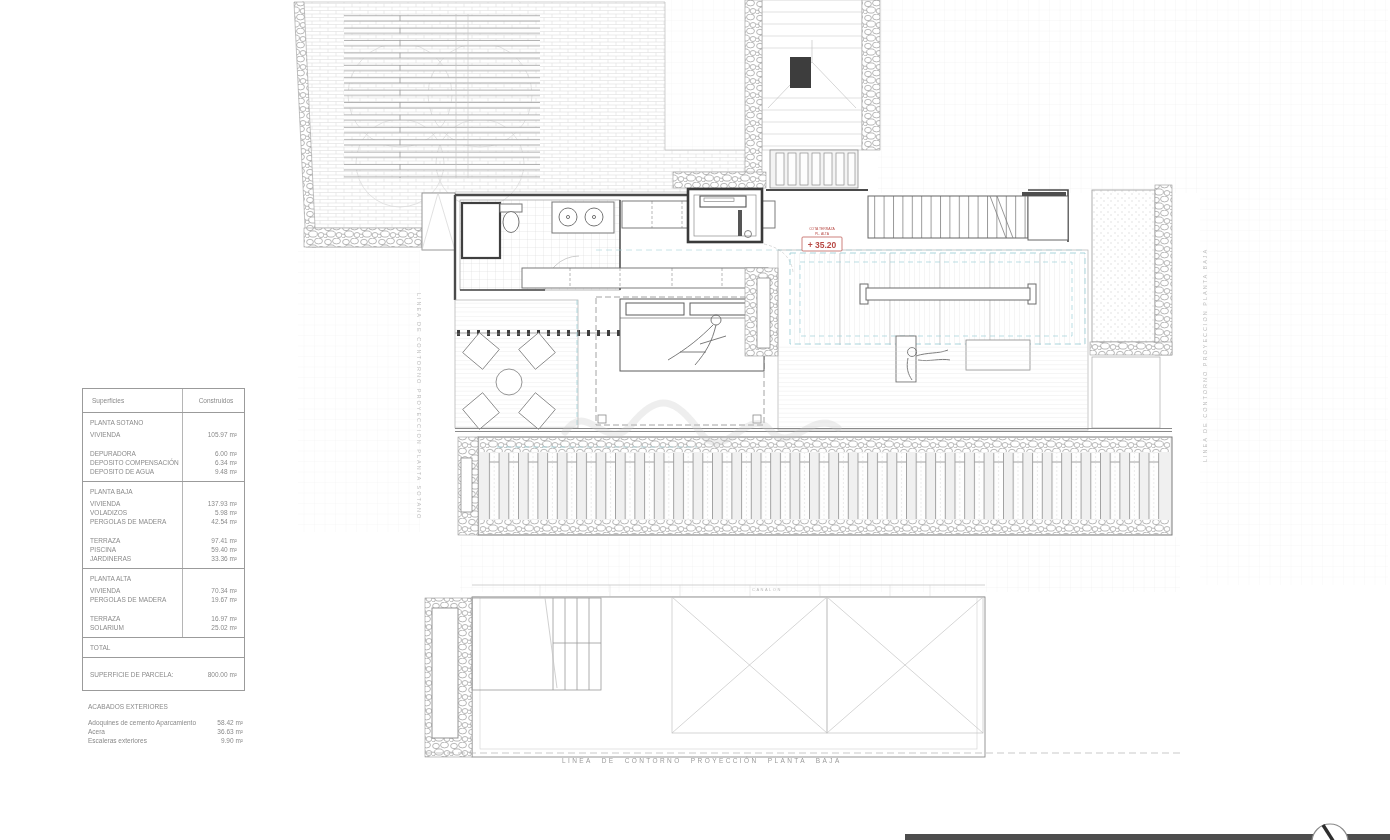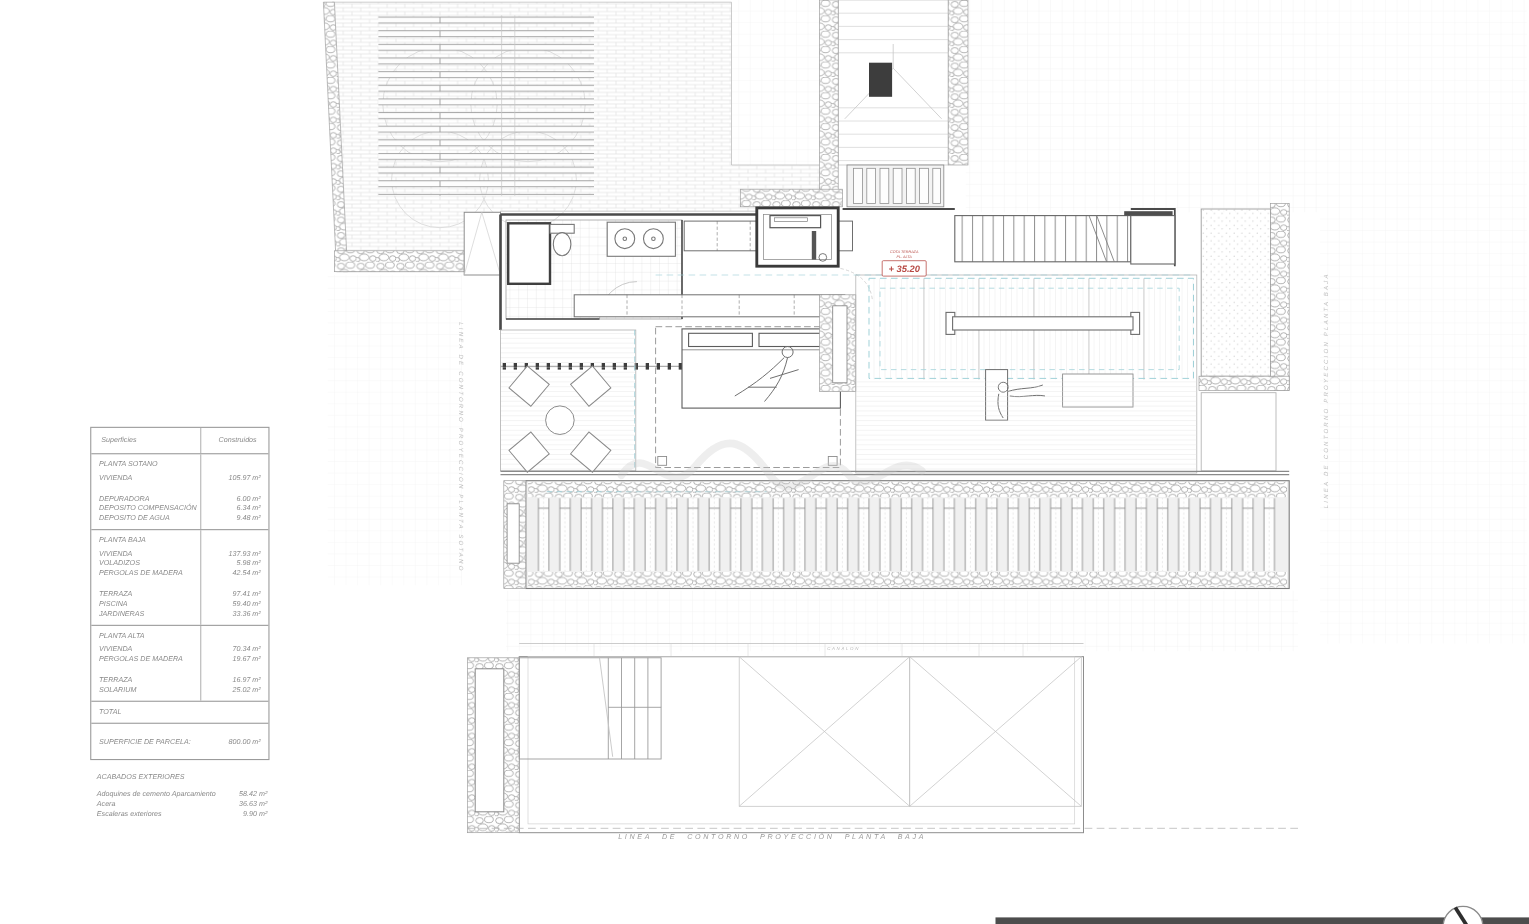--- a/index.html
+++ b/index.html
@@ -1,17 +1,17 @@
 <!DOCTYPE html>
 <html><head>
 <meta charset="utf-8">
 <style>
   html,body{margin:0;padding:0;background:#fff;}
   #page{position:relative;width:1390px;height:840px;background:#fff;overflow:hidden;
-        font-family:"Liberation Sans", sans-serif;font-style:italic;}
+        font-family:"Liberation Sans", sans-serif;}
   svg{position:absolute;left:0;top:0;}
   
   .tbl{position:absolute;left:82px;top:388px;width:161px;background:#fff;
        border:1px solid #9b9b9b;color:#8a8a8a;font-size:6.5px;line-height:9px;}
   .thead{position:relative;height:23px;display:flex;align-items:center;border-bottom:1px solid #9b9b9b;}
   .thead .h1{flex:1;padding-left:9px;}
   .thead .h2{width:56px;text-align:center;}
   .thead::after,.sec::after{content:'';position:absolute;top:0;bottom:0;right:61px;border-left:1px solid #b5b5b5;}
   .sec{position:relative;padding:3px 0 5px 0;border-bottom:1px solid #9b9b9b;}
   .sec:last-of-type{border-bottom:1px solid #9b9b9b;}

